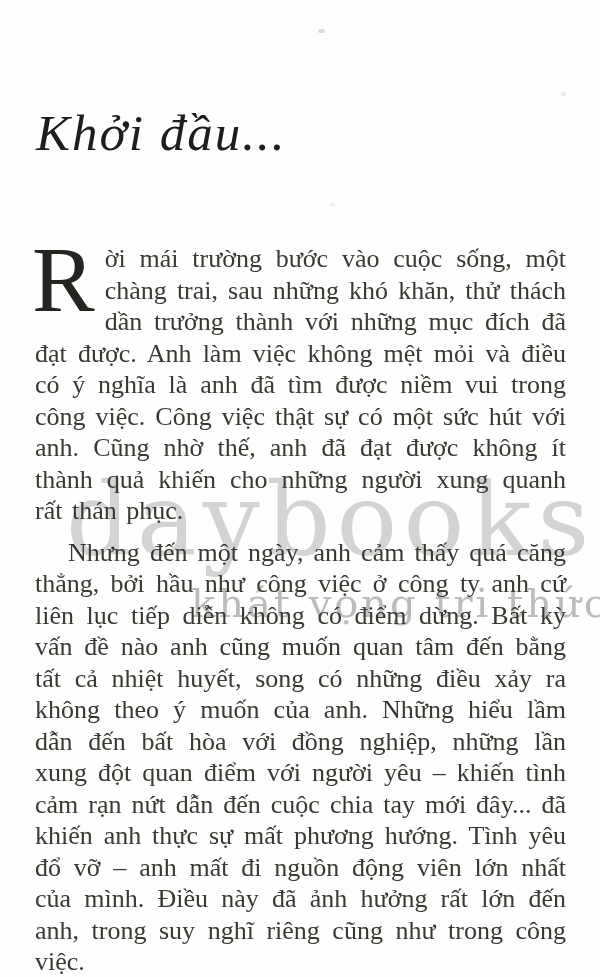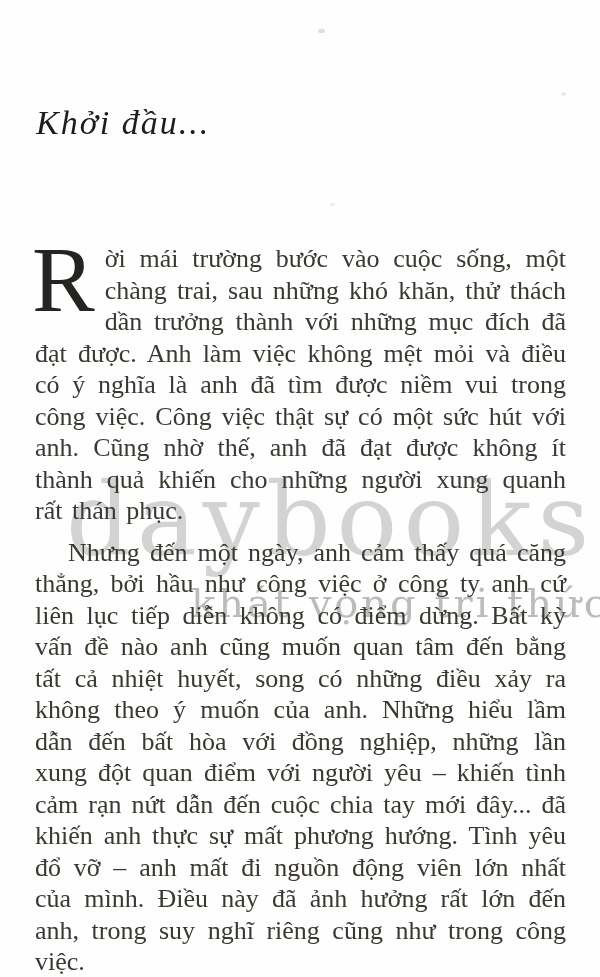--- a/index.html
+++ b/index.html
@@ -12,21 +12,21 @@
     background: #fefefe;
     overflow: hidden;
     font-family: "Liberation Serif", serif;
   }
   .chapter-title {
     position: absolute;
     left: 36px;
     top: 104px;
     font-style: italic;
     font-weight: normal;
-    font-size: 34px;
+    font-size: 51px;
     letter-spacing: 2px;
     color: #1d1d1d;
     white-space: nowrap;
   }
   
   .wm-brand {
     position: absolute;
     left: 66px;
     top: 470px;
     font-family: "DejaVu Serif", serif;

